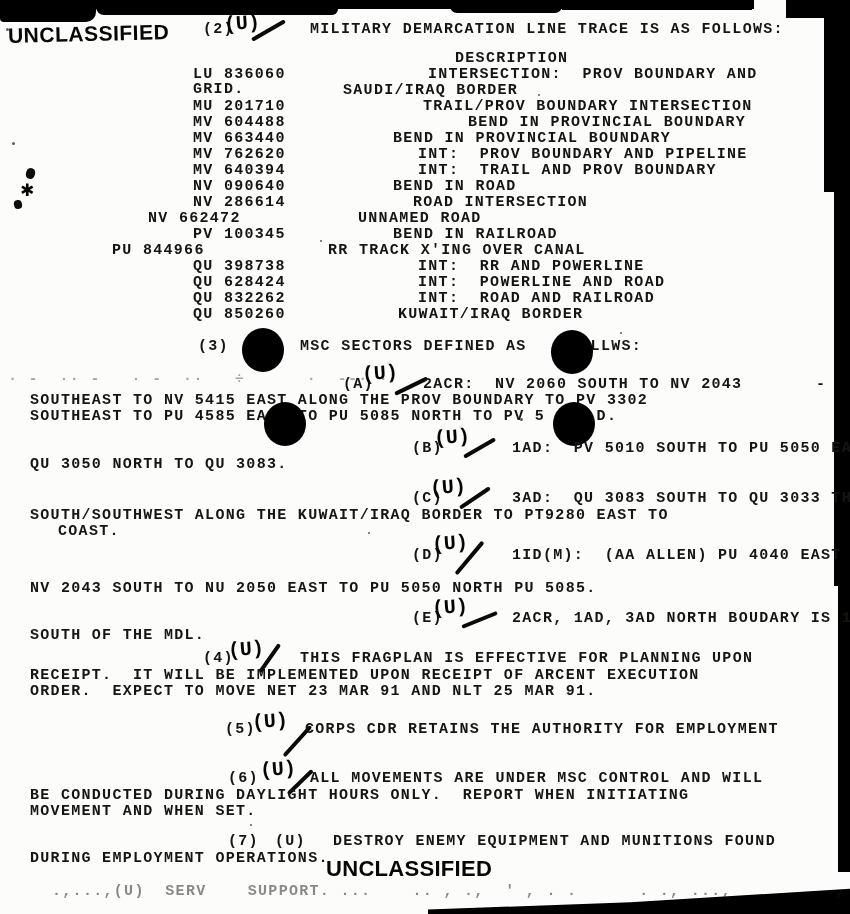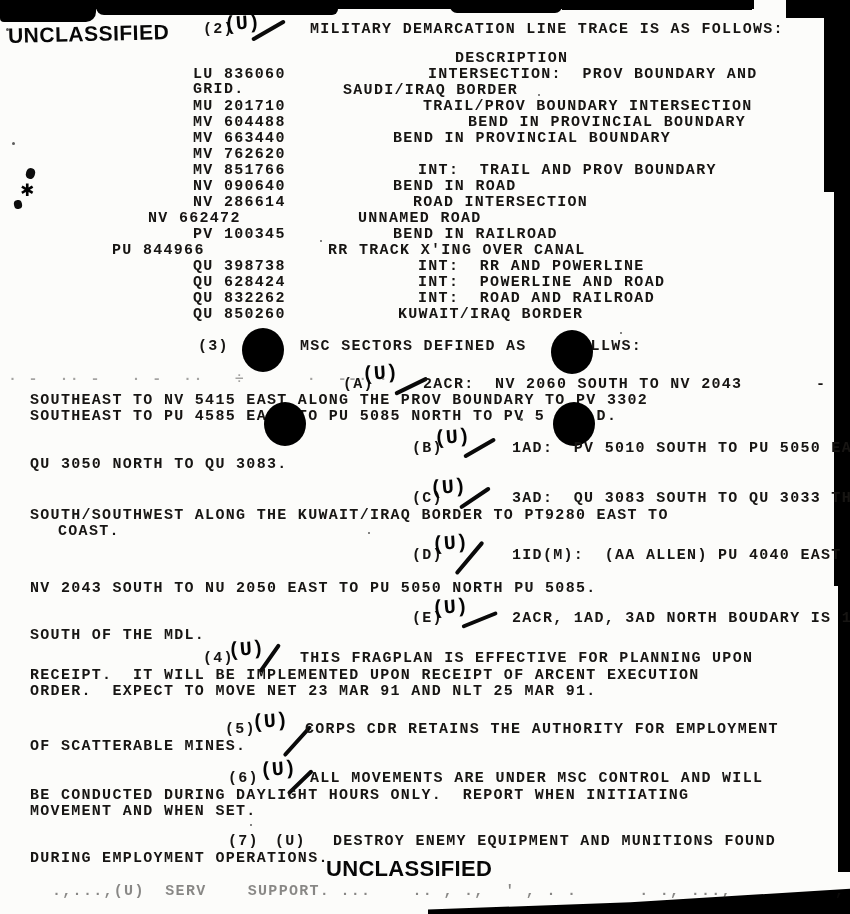--- a/index.html
+++ b/index.html
@@ -56,21 +56,22 @@
   <span class="t" style="left:193px;top:67px;">LU 836060</span>
   <span class="t" style="left:428px;top:67px;">INTERSECTION:  PROV BOUNDARY AND</span>
   <span class="t" style="left:343px;top:83px;">SAUDI/IRAQ BORDER</span>
   <span class="t" style="left:193px;top:99px;">MU 201710</span>
   <span class="t" style="left:423px;top:99px;">TRAIL/PROV BOUNDARY INTERSECTION</span>
   <span class="t" style="left:193px;top:115px;">MV 604488</span>
   <span class="t" style="left:468px;top:115px;">BEND IN PROVINCIAL BOUNDARY</span>
   <span class="t" style="left:193px;top:131px;">MV 663440</span>
   <span class="t" style="left:393px;top:131px;">BEND IN PROVINCIAL BOUNDARY</span>
   <span class="t" style="left:193px;top:147px;">MV 762620</span>
-  <span class="t" style="left:193px;top:163px;">MV 851766</span>
+  <span class="t" style="left:418px;top:147px;">INT:  PROV BOUNDARY AND PIPELINE</span>
+  <span class="t" style="left:193px;top:163px;">MV 640394</span>
   <span class="t" style="left:418px;top:163px;">INT:  TRAIL AND PROV BOUNDARY</span>
   <span class="t" style="left:193px;top:179px;">NV 090640</span>
   <span class="t" style="left:393px;top:179px;">BEND IN ROAD</span>
   <span class="t" style="left:193px;top:195px;">NV 286614</span>
   <span class="t" style="left:393px;top:195px;margin-left:20px;">ROAD INTERSECTION</span>
   <span class="t" style="left:148px;top:211px;">NV 662472</span>
   <span class="t" style="left:358px;top:211px;">UNNAMED ROAD</span>
   <span class="t" style="left:193px;top:227px;">PV 100345</span>
   <span class="t" style="left:393px;top:227px;">BEND IN RAILROAD</span>
   <span class="t" style="left:112px;top:243px;">PU 844966</span>
@@ -132,21 +133,20 @@
   <span class="umark" style="left:228px;top:640px;">(U)</span>
   <div class="strike" style="left:260px;top:670px;width:34px;transform:rotate(-55deg);"></div>
   <span class="t" style="left:300px;top:651px;">THIS FRAGPLAN IS EFFECTIVE FOR PLANNING UPON</span>
   <span class="t" style="left:30px;top:668px;">RECEIPT.  IT WILL BE IMPLEMENTED UPON RECEIPT OF ARCENT EXECUTION</span>
   <span class="t" style="left:30px;top:684px;">ORDER.  EXPECT TO MOVE NET 23 MAR 91 AND NLT 25 MAR 91.</span>
 
   <span class="t" style="left:225px;top:722px;">(5)</span>
   <span class="umark" style="left:252px;top:712px;">(U)</span>
   <div class="strike" style="left:284px;top:754px;width:40px;transform:rotate(-48deg);"></div>
   <span class="t" style="left:305px;top:722px;">CORPS CDR RETAINS THE AUTHORITY FOR EMPLOYMENT</span>
-  <span class="t" style="left:30px;top:739px;">OF SCATTERABLE MINES.</span>
 
   <span class="t" style="left:228px;top:771px;">(6)</span>
   <span class="umark" style="left:260px;top:760px;">(U)</span>
   <div class="strike" style="left:288px;top:792px;width:34px;transform:rotate(-44deg);"></div>
   <span class="t" style="left:310px;top:771px;">ALL MOVEMENTS ARE UNDER MSC CONTROL AND WILL</span>
   <span class="t" style="left:30px;top:804px;">MOVEMENT AND WHEN SET.</span>
   <span class="t" style="left:30px;top:788px;">BE CONDUCTED DURING DAYLIGHT HOURS ONLY.  REPORT WHEN INITIATING</span>
 
   <span class="t" style="left:228px;top:834px;">(7)</span>
   <span class="t" style="left:275px;top:834px;">(U)</span>

